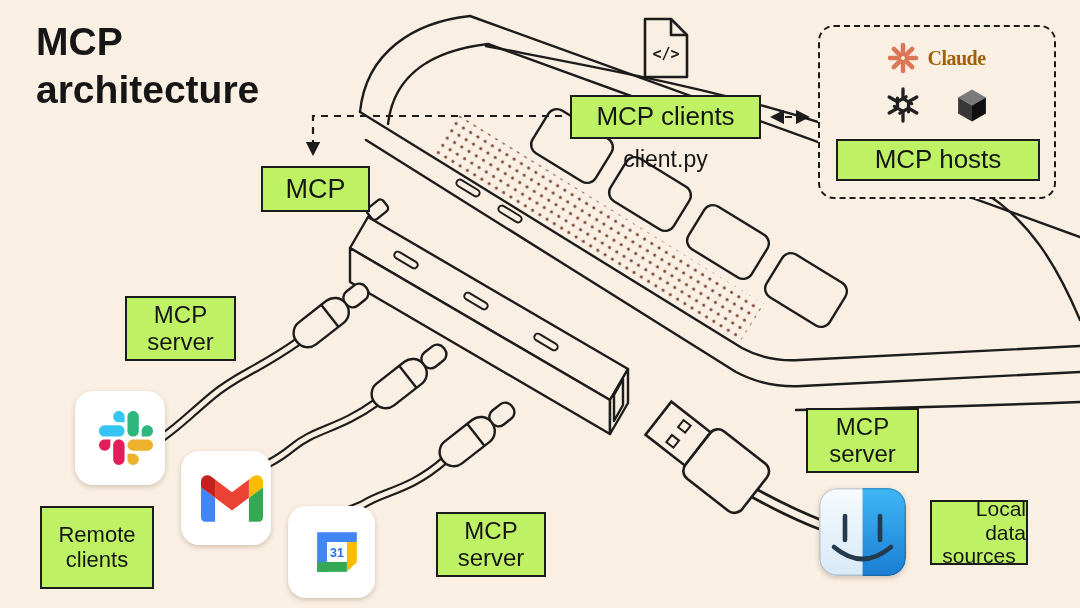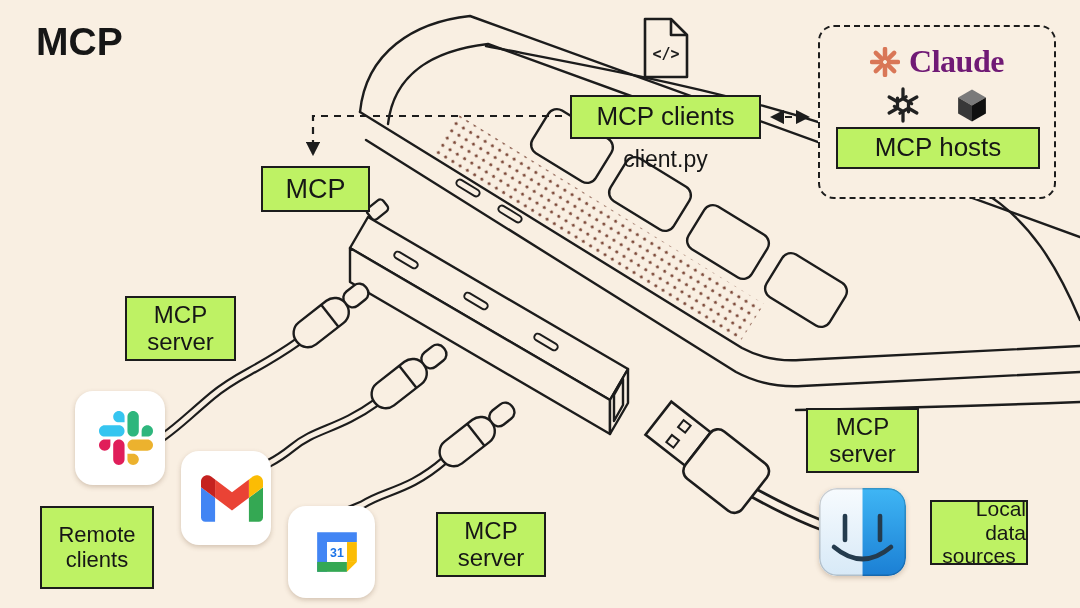--- a/index.html
+++ b/index.html
@@ -34,31 +34,31 @@
   }
   .hosts-panel {
     position:absolute; left:818px; top:25px; width:238px; height:174px; z-index:2;
     background:#f9efe2; border:2.5px dashed #1c1c1c; border-radius:16px;
   }
   .claude-row {
     position:absolute; left:0; top:16px; width:100%; z-index:3;
     display:flex; align-items:center; justify-content:center; gap:9px;
   }
   .claude-word {
-    font-family:"Liberation Serif", serif; font-size:32px; font-weight:700; color:#701a75;
+    font-family:"Liberation Serif", serif; font-size:20px; font-weight:700; color:#a16207;
     letter-spacing:-0.5px;
   }
   .logo-row {
     position:absolute; left:0; top:58px; width:100%; z-index:3;
     display:flex; align-items:center; justify-content:center; gap:30px;
   }
   #mcp-box { left:261px; top:166px; width:109px; height:46px; font-size:27px; }
   #clients-box { left:570px; top:95px; width:191px; height:44px; font-size:26px; }
   #client-py { left:570px; top:146px; width:191px; }
-  #hosts-box { left:16px; top:100px; width:204px; height:42px; font-size:26px; position:absolute; }
+  #hosts-box { left:16px; top:112px; width:204px; height:42px; font-size:26px; position:absolute; }
   #server1 { left:125px; top:296px; width:111px; height:65px; font-size:24px; }
   #server2 { left:436px; top:512px; width:110px; height:65px; font-size:24px; }
   #server3 { left:806px; top:408px; width:113px; height:65px; font-size:24px; }
   #remote-box { left:40px; top:506px; width:114px; height:83px; font-size:22px; }
   #local-box { left:930px; top:500px; width:98px; height:65px; font-size:21px; }
   #slack-card { left:75px; top:391px; width:90px; height:94px; }
   #gmail-card { left:181px; top:451px; width:90px; height:94px; }
   #calendar-card { left:288px; top:506px; width:87px; height:92px; }
   #finder-card { left:819px; top:488px; width:87px; height:88px; overflow:hidden; padding:0; box-shadow:0 2px 5px rgba(110,80,50,.28); border-radius:18px; }
   #code-icon { position:absolute; left:636px; top:16px; z-index:3; }
@@ -155,20 +155,21 @@
   </g>
 
   <g fill="none" stroke="#1c1c1c" stroke-width="2.2" stroke-dasharray="7 6">
     <path d="M562,116 L313,116 L313,154" marker-end="url(#arr)"></path>
     <path d="M772,117 L808,117" marker-start="url(#arr)" marker-end="url(#arr)"></path>
   </g>
 </svg>
 
 <div class="title">
   <span>MCP</span>
+  <span>architecture</span>
 </div>
 
 <svg id="code-icon" width="56" height="64" viewBox="0 0 56 64">
   <path d="M9,3 H35 L51,19 V61 H9 Z" fill="#f9efe2" stroke="#1c1c1c" stroke-width="2.6" stroke-linejoin="round"></path>
   <path d="M35,3 V19 H51" fill="none" stroke="#1c1c1c" stroke-width="2.6" stroke-linejoin="round"></path>
   <text x="30" y="43" text-anchor="middle" font-family="DejaVu Sans Mono, monospace" font-size="15" font-weight="bold" fill="#1c1c1c">&lt;/&gt;</text>
 </svg>
 
 <div id="clients-box" class="box">
   <span>MCP clients</span>

